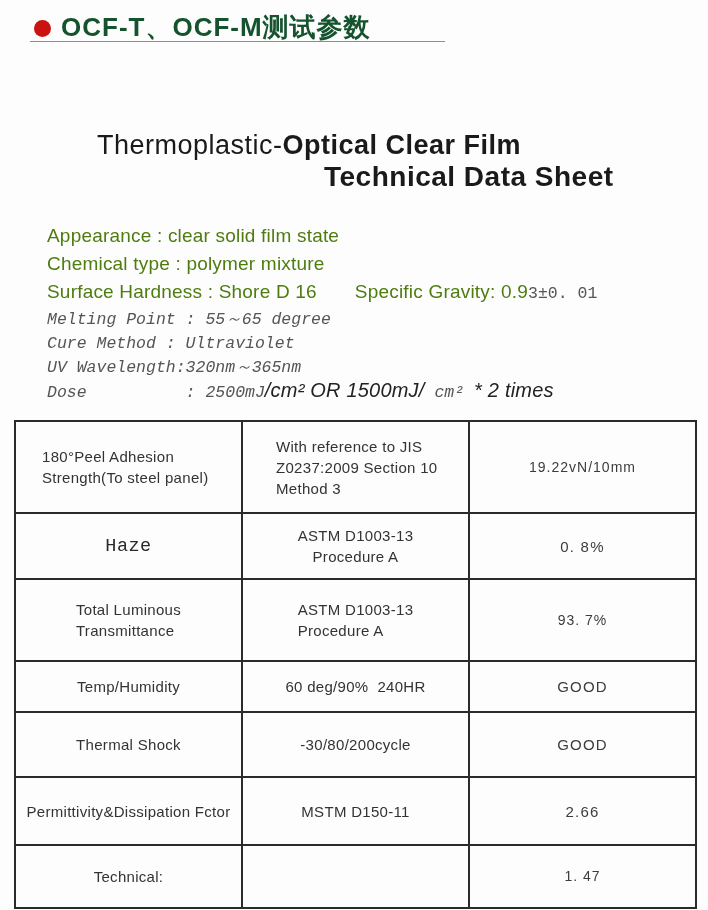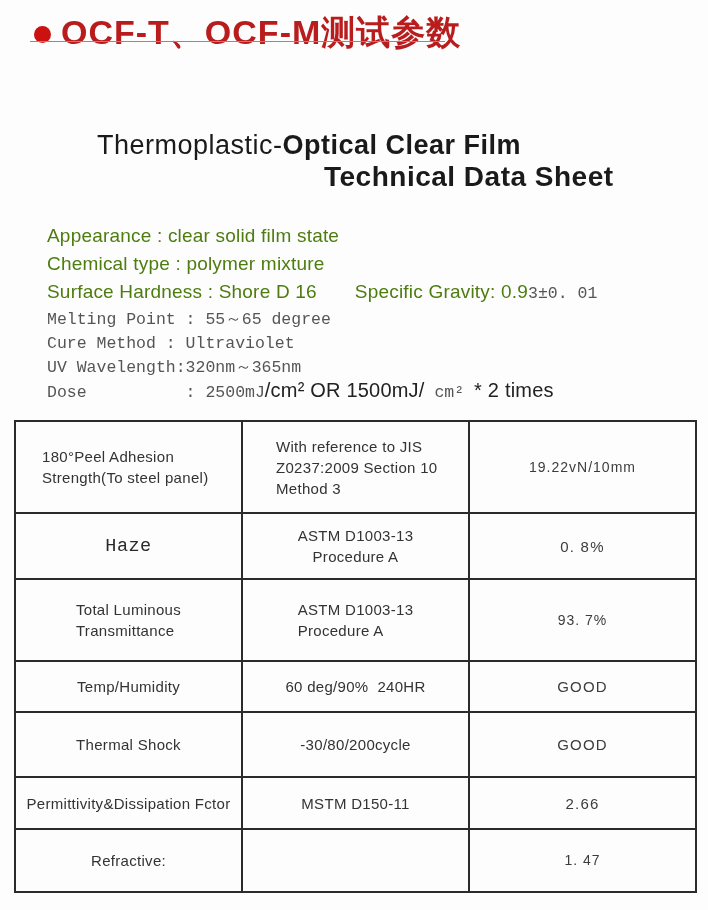--- a/index.html
+++ b/index.html
@@ -12,37 +12,37 @@
     overflow:hidden;
   }
   
   .header{position:absolute;top:10px;left:34px;display:flex;align-items:center;}
   .bullet{
     width:17px;height:17px;border-radius:50%;
     background:#cc1111;display:inline-block;margin-right:10px;margin-top:2px;
     flex:0 0 auto;
   }
   .header-title{
-    font-size:34px;font-weight:bold;color:#b91c1c;letter-spacing:1px;
+    font-size:26px;font-weight:bold;color:#14532d;letter-spacing:1px;
     font-family:"Liberation Sans","DejaVu Sans",sans-serif;
     white-space:nowrap;
   }
   .header-underline{
     position:absolute;top:41px;left:30px;width:415px;height:0;
     border-bottom:1.5px solid #8d8d8d;
   }
   
   .title-line1{position:absolute;top:130px;left:97px;font-size:27px;letter-spacing:.5px;color:#1a1a1a;white-space:nowrap;}
   .title-line1 .t-bold{font-weight:bold;}
   .title-line2{position:absolute;top:161px;left:324px;font-size:28px;font-weight:bold;letter-spacing:.5px;color:#1a1a1a;white-space:nowrap;}
   
   .props{position:absolute;top:222px;left:47px;}
   .prop-line{white-space:pre;}
   .prop-line.sans{line-height:27px;}
-  .prop-line.mono{line-height:23px;}
+  .prop-line.mono{line-height:23px;font-style:italic;}
   .seg{white-space:pre;}
   .seg.sans{font-size:19px;color:#4d7c0f;letter-spacing:.2px;font-family:"Liberation Sans",sans-serif;}
   .seg.mono{font-size:16.5px;color:#555;font-family:"Liberation Mono","DejaVu Sans Mono","DejaVu Sans",monospace;}
   .seg.sansbig{font-size:20px;color:#222;letter-spacing:.2px;font-family:"Liberation Sans",sans-serif;}
   .seg.gap{margin-left:38px;}
   
   .spec-table{
     position:absolute;top:420px;left:14px;
     border-collapse:collapse;table-layout:fixed;width:681px;
   }
@@ -168,41 +168,41 @@
             <div class="cellblock">
               <div class="cline">-30/80/200cycle</div>
             </div>
           </td>
           <td class="mode-center val">
             <div class="cellblock">
               <div class="cline">GOOD</div>
             </div>
           </td>
         </tr>
-        <tr style="height: 52px;">
+        <tr style="height: 68px;">
           <td class="mode-center">
             <div class="cellblock">
               <div class="cline">Permittivity&amp;Dissipation Fctor</div>
             </div>
           </td>
           <td class="mode-center">
             <div class="cellblock">
               <div class="cline">MSTM D150-11</div>
             </div>
           </td>
           <td class="mode-center val">
             <div class="cellblock">
               <div class="cline">2.66</div>
             </div>
           </td>
         </tr>
         <tr style="height: 63px;">
           <td class="mode-center">
             <div class="cellblock">
-              <div class="cline">Refractive:</div>
+              <div class="cline">Technical:</div>
             </div>
           </td>
           <td class="mode-center">
             <div class="cellblock">
               <div class="cline"></div>
             </div>
           </td>
           <td class="mode-center small">
             <div class="cellblock">
               <div class="cline">1. 47</div>

